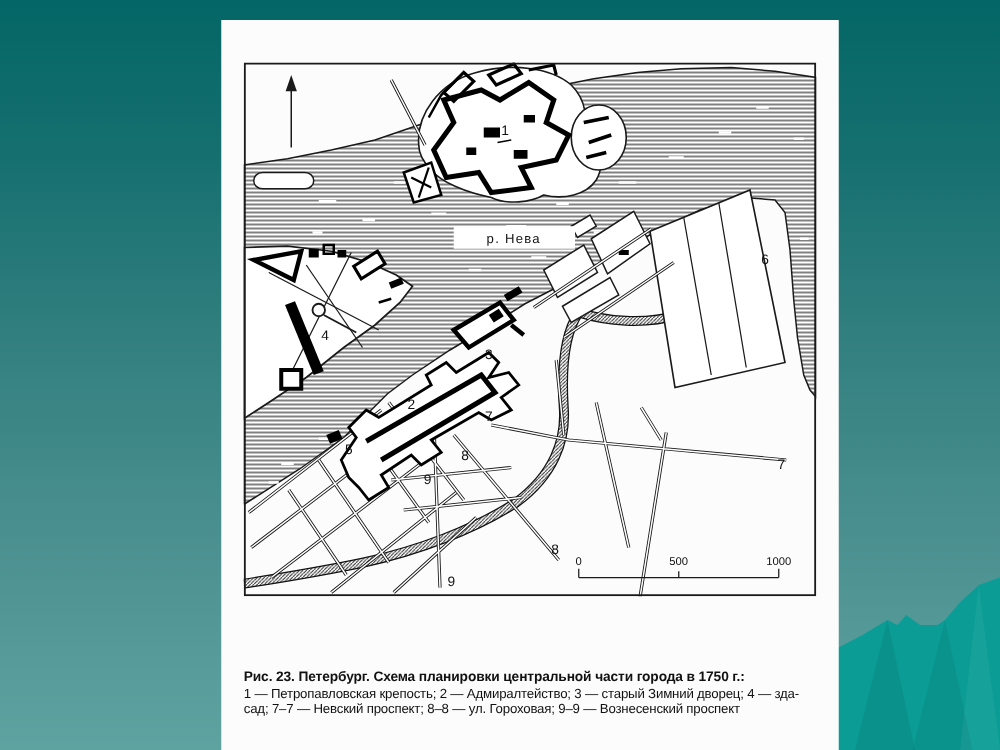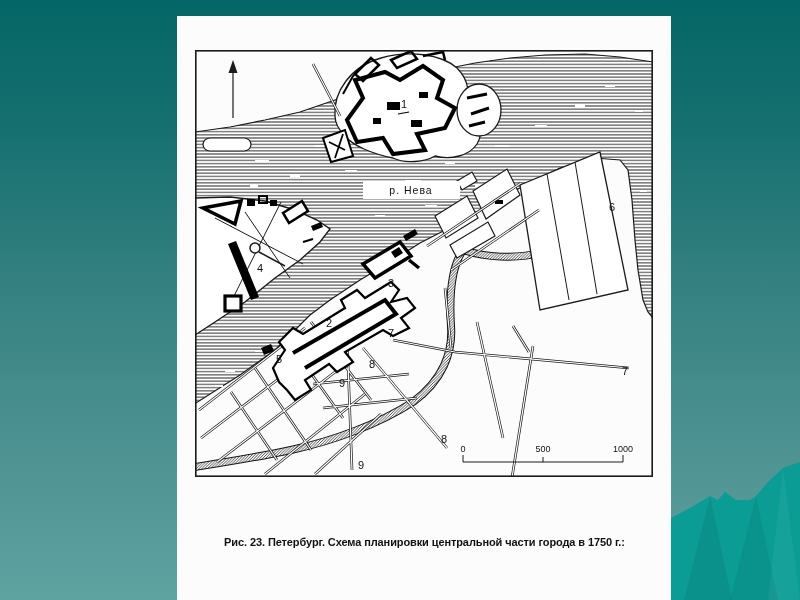--- a/index.html
+++ b/index.html
@@ -15,21 +15,21 @@
     background:#fcfcfc;
   }
   .map-frame{position:absolute;left:18px;top:34px;width:458px;height:427px;}
   .map-frame svg{display:block;width:458px;height:427px;}
   svg text{font-family:"Liberation Sans",sans-serif;fill:#111;}
   .caption{
     position:absolute;left:18px;top:520px;width:459px;
     color:#111;
   }
   .caption-title{
-    font-size:11px;font-weight:bold;text-align:center;
+    font-size:11px;font-weight:bold;
     letter-spacing:-0.1px;margin-bottom:2px;white-space:nowrap;
   }
   .caption-line{
     font-size:10.6px;line-height:11.8px;letter-spacing:-0.15px;white-space:nowrap;
   }
 </style>
 </head>
 <body>
 
 <div class="slide-root">
@@ -200,16 +200,18 @@
           <text x="348" y="402" font-size="9" text-anchor="middle" stroke="none">500</text>
           <text x="428" y="402" font-size="9" text-anchor="middle" stroke="none">1000</text>
         </g>
 
         <rect x="0.8" y="0.8" width="456.4" height="425.4" fill="none" stroke="#1a1a1a" stroke-width="1.6"></rect>
       </svg>
     </div>
 
     <div class="caption">
       <div class="caption-title">Рис. 23. Петербург. Схема планировки центральной части города в 1750 г.:</div>
+      <div class="caption-line">1 — Петропавловская крепость; 2 — Адмиралтейство; 3 — старый Зимний дворец; 4 — зда-</div>
+      <div class="caption-line">сад; 7–7 — Невский проспект; 8–8 — ул. Гороховая; 9–9 — Вознесенский проспект</div>
     </div>
 
   </div>
 </div>
 
 </body></html>

